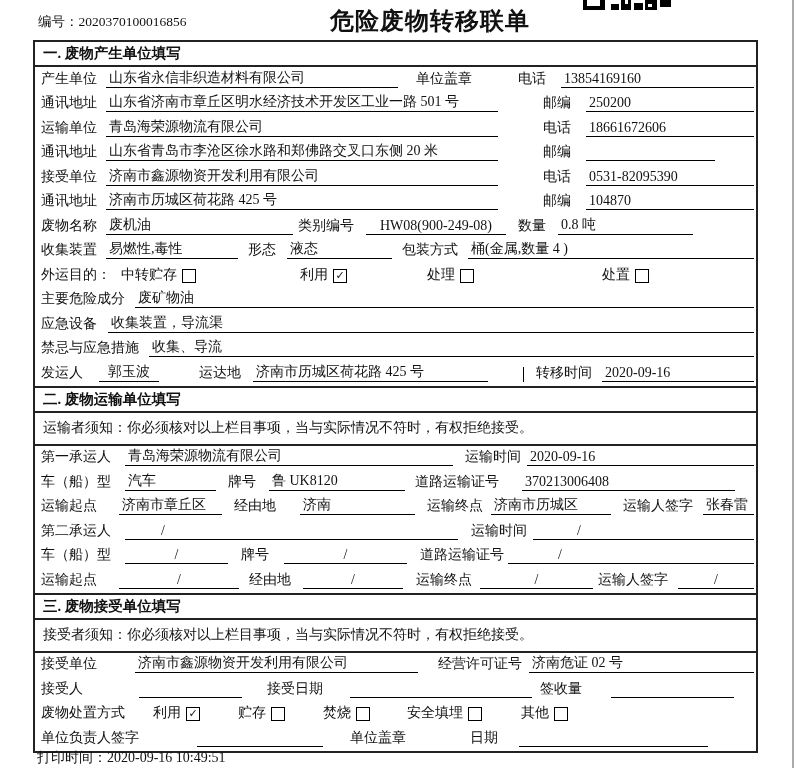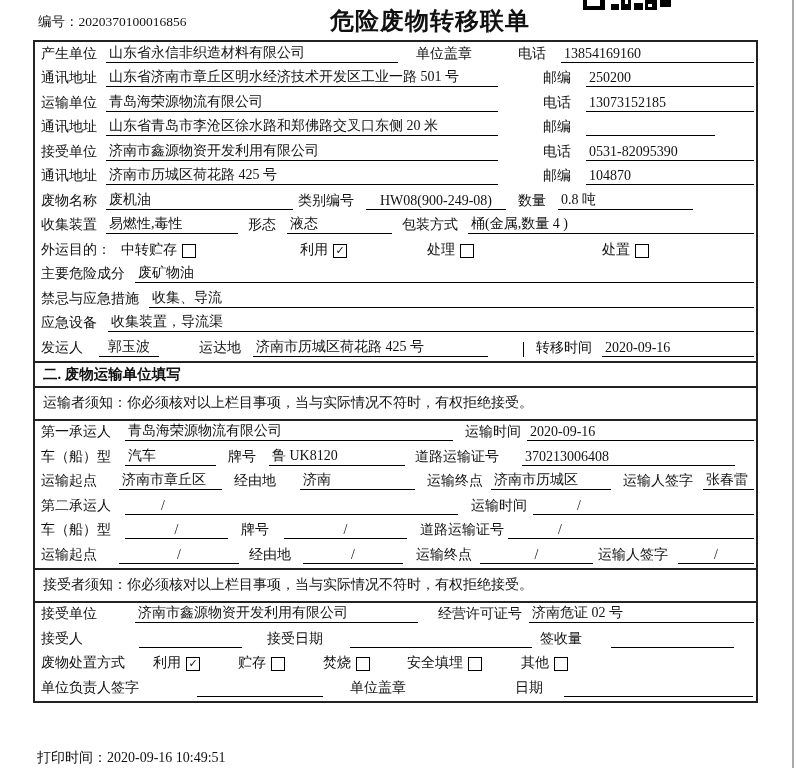--- a/index.html
+++ b/index.html
@@ -45,41 +45,42 @@
 
   <div class="serial">
     <span>编号：</span><span>2020370100016856</span>
   </div>
 
   <div class="doc-title">危险废物转移联单</div>
 
   <div class="form">
 
     <div class="sec">
+      <div class="sec-title">一. 废物产生单位填写</div>
 
       <div class="row">
         <span class="lbl">产生单位</span>
         <span class="val" style="margin-left:9px;width:292px;">山东省永信非织造材料有限公司</span>
         <span class="lbl" style="margin-left:18px;">单位盖章</span>
         <span class="lbl" style="margin-left:46px;">电话</span>
         <span class="val fill" style="margin-left:15px;">13854169160</span>
       </div>
 
       <div class="row">
         <span class="lbl">通讯地址</span>
         <span class="val" style="margin-left:9px;width:392px;">山东省济南市章丘区明水经济技术开发区工业一路 501 号</span>
         <span class="lbl" style="margin-left:45px;">邮编</span>
         <span class="val fill" style="margin-left:15px;">250200</span>
       </div>
 
       <div class="row">
         <span class="lbl">运输单位</span>
         <span class="val" style="margin-left:9px;width:392px;">青岛海荣源物流有限公司</span>
         <span class="lbl" style="margin-left:45px;">电话</span>
-        <span class="val fill" style="margin-left:15px;">13073152185</span>
+        <span class="val fill" style="margin-left:15px;">18661672606</span>
       </div>
 
       <div class="row">
         <span class="lbl">通讯地址</span>
         <span class="val" style="margin-left:9px;width:392px;">山东省青岛市李沧区徐水路和郑佛路交叉口东侧 20 米</span>
         <span class="lbl" style="margin-left:45px;">邮编</span>
         <span class="val" style="margin-left:15px;width:129px;"></span>
       </div>
 
       <div class="row">
@@ -125,27 +126,27 @@
         <span class="lbl" style="margin-left:128px;">处置</span>
         <span class="cb"></span>
       </div>
 
       <div class="row">
         <span class="lbl">主要危险成分</span>
         <span class="val fill" style="margin-left:10px;">废矿物油</span>
       </div>
 
       <div class="row">
+        <span class="lbl">应急设备</span>
+        <span class="val fill" style="margin-left:11px;">收集装置，导流渠</span>
+      </div>
+
+      <div class="row">
         <span class="lbl">禁忌与应急措施</span>
         <span class="val fill" style="margin-left:10px;">收集、导流</span>
-      </div>
-
-      <div class="row">
-        <span class="lbl">应急设备</span>
-        <span class="val fill" style="margin-left:11px;">收集装置，导流渠</span>
       </div>
 
       <div class="row">
         <span class="lbl">发运人</span>
         <span class="val c" style="margin-left:16px;width:60px;">郭玉波</span>
         <span class="lbl" style="margin-left:40px;">运达地</span>
         <span class="val" style="margin-left:12px;width:235px;">济南市历城区荷花路 425 号</span>
         <span class="tick"></span>
         <span class="lbl" style="margin-left:12px;">转移时间</span>
         <span class="val fill" style="margin-left:10px;">2020-09-16</span>
@@ -205,20 +206,21 @@
         <span class="lbl" style="margin-left:10px;">经由地</span>
         <span class="val c" style="margin-left:12px;width:100px;">/</span>
         <span class="lbl" style="margin-left:13px;">运输终点</span>
         <span class="val c" style="margin-left:8px;width:113px;">/</span>
         <span class="lbl" style="margin-left:5px;">运输人签字</span>
         <span class="val fill c" style="margin-left:10px;">/</span>
       </div>
     </div>
 
     <div class="sec">
+      <div class="sec-title">三. 废物接受单位填写</div>
       <div class="notice">接受者须知：你必须核对以上栏目事项，当与实际情况不符时，有权拒绝接受。</div>
 
       <div class="row">
         <span class="lbl">接受单位</span>
         <span class="val" style="margin-left:38px;width:283px;">济南市鑫源物资开发利用有限公司</span>
         <span class="lbl" style="margin-left:20px;">经营许可证号</span>
         <span class="val fill" style="margin-left:7px;">济南危证 02 号</span>
       </div>
 
       <div class="row">
@@ -241,21 +243,21 @@
         <span class="lbl" style="margin-left:37px;">安全填埋</span>
         <span class="cb"></span>
         <span class="lbl" style="margin-left:39px;">其他</span>
         <span class="cb"></span>
       </div>
 
       <div class="row">
         <span class="lbl">单位负责人签字</span>
         <span class="val" style="margin-left:58px;width:126px;"></span>
         <span class="lbl" style="margin-left:27px;">单位盖章</span>
-        <span class="lbl" style="margin-left:109px;">日期</span>
+        <span class="lbl" style="margin-left:64px;">日期</span>
         <span class="val" style="margin-left:21px;width:189px;"></span>
       </div>
     </div>
   </div>
 
   <div class="foot">
     <span>打印时间：</span><span>2020-09-16 10:49:51</span>
   </div>
 
 </div>

